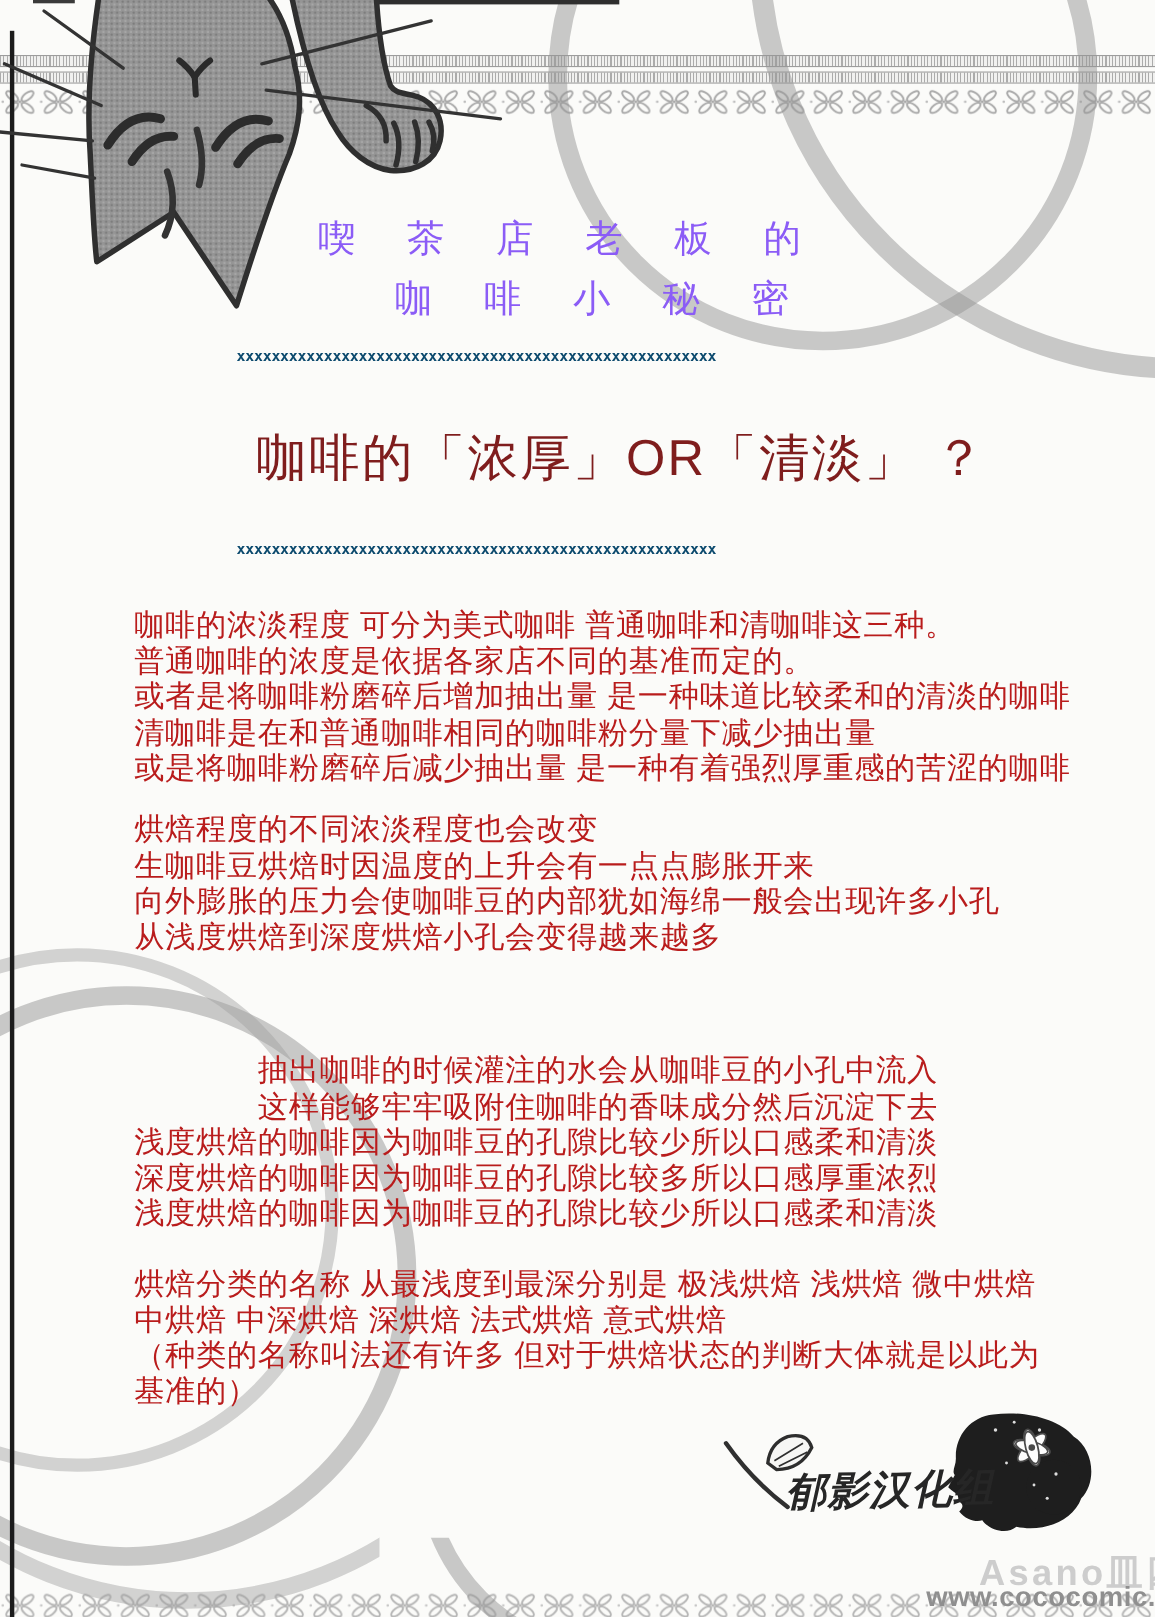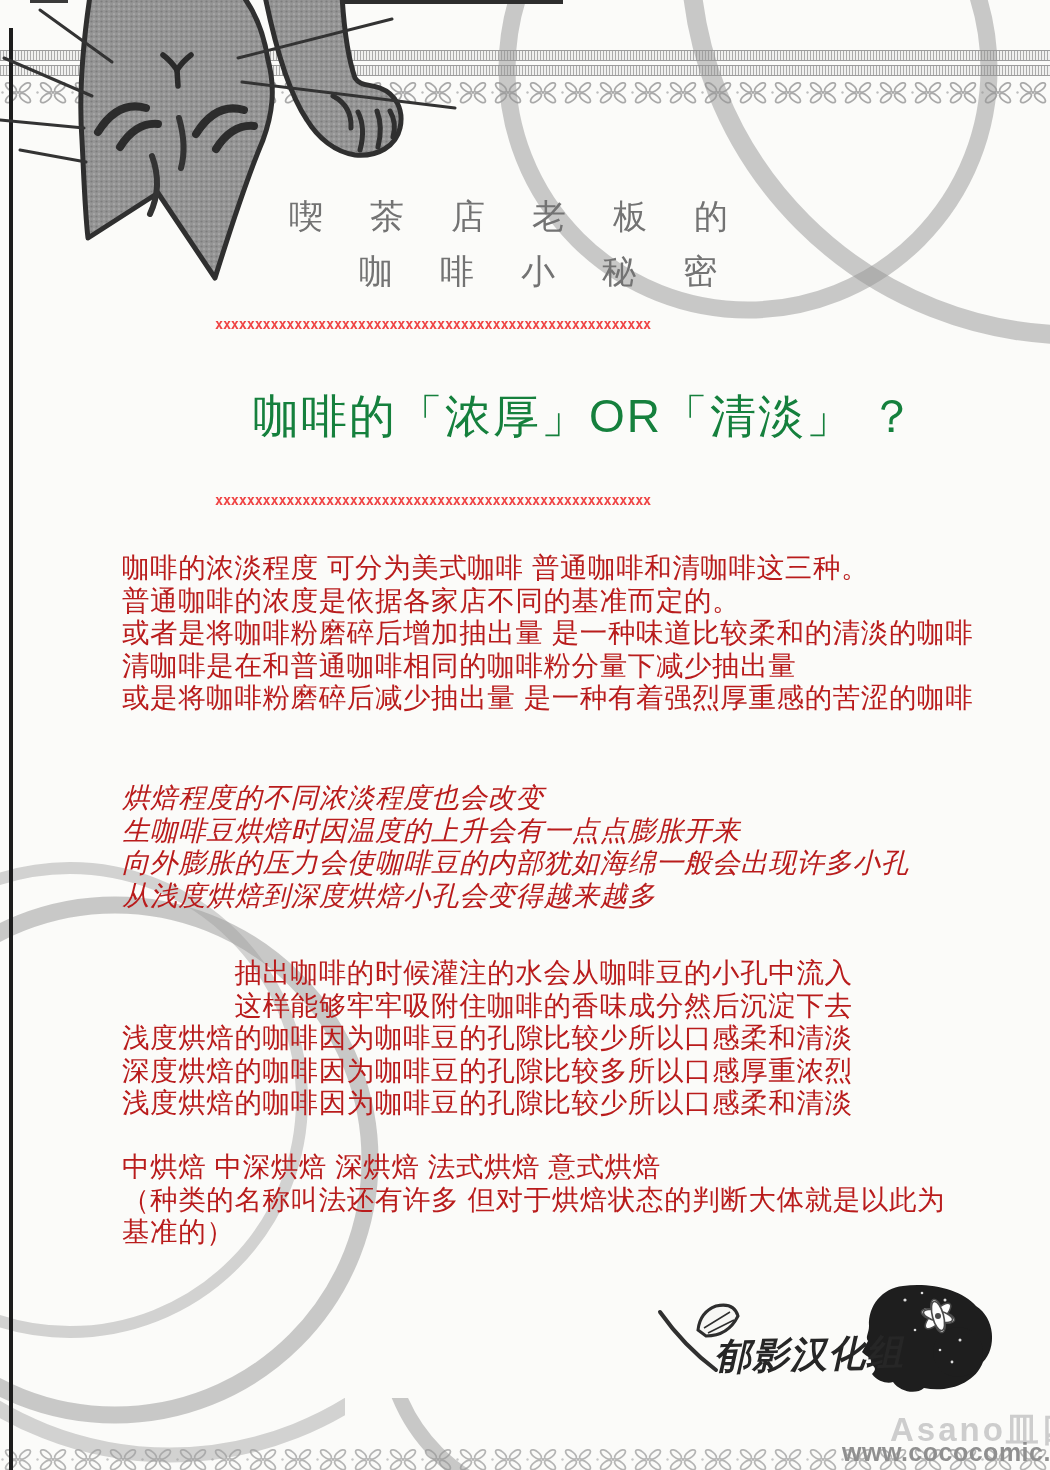--- a/index.html
+++ b/index.html
@@ -23,32 +23,32 @@
     background:repeating-linear-gradient(90deg, rgba(145,145,145,.75) 0 1px, rgba(210,210,210,.25) 1px 3px);
     border-top:1px solid #9d9d9d;border-bottom:1px solid #9d9d9d;}
   .tape1{top:50px;} .tape2{top:65px;}
   .lace-motifs{left:0;width:1050px;z-index:1;}
   .motifs-top{top:79px;height:27px;}
   .motifs-bottom{top:1446px;height:24px;opacity:.85;}
   
   .art{left:0;top:0;width:1050px;height:1470px;}
   .stains{z-index:2;} .overart{z-index:6;}
   
-  .header-line{letter-spacing:47px;font-size:34px;color:#737373;white-space:nowrap;z-index:4;font-weight:500;}
+  .header-line{letter-spacing:47px;font-size:34px;color:#8b5cf6;white-space:nowrap;z-index:4;font-weight:500;}
   .hl1{left:289px;top:194px;}
   .hl2{left:359px;top:249px;text-align:center;}
   .xrow{left:215px;font-family:"DejaVu Sans Mono","Liberation Mono",monospace;
-    font-size:13.5px;font-weight:bold;color:#ef4444;letter-spacing:-.2px;white-space:nowrap;z-index:4;}
+    font-size:13.5px;font-weight:bold;color:#0c4a6e;letter-spacing:-.2px;white-space:nowrap;z-index:4;}
   .xrow1{top:316px;} .xrow2{top:492px;}
-  .headline{left:233px;top:386px;font-size:46px;letter-spacing:2px;color:#15803d;
-    white-space:nowrap;z-index:4;font-weight:500;margin-left:20px;}
+  .headline{left:233px;top:386px;font-size:46px;letter-spacing:2px;color:#7f1d1d;
+    white-space:nowrap;z-index:4;font-weight:500;}
   
   .para{left:122px;font-size:27.5px;line-height:32.5px;letter-spacing:.6px;
     color:#b91c1c;white-space:nowrap;z-index:4;}
-  .p1{top:552px;} .p2{top:782px;font-style:italic;} .p3{top:957px;text-align:right;} .p4{top:1151px;}
+  .p1{top:552px;} .p2{top:738px;} .p3{top:957px;text-align:right;} .p4{top:1151px;}
   
   .logo-text{left:714px;top:1330px;font-family:"Liberation Serif","DejaVu Serif",serif;
     font-size:37px;font-weight:bold;font-style:italic;color:#262626;letter-spacing:1px;
     transform:rotate(-1.5deg);z-index:7;white-space:nowrap;}
   
   .faint-text{left:890px;top:1408px;font-size:33px;font-weight:bold;color:var(--faint_gray);
     letter-spacing:3px;z-index:7;white-space:nowrap;}
   .watermark{left:842px;top:1438px;font-size:25px;font-weight:600;color:var(--watermark_gray);
     letter-spacing:.5px;z-index:8;white-space:nowrap;}
 </style>
@@ -126,20 +126,21 @@
     <div>从浅度烘焙到深度烘焙小孔会变得越来越多</div>
   </div>
 <div class="abs para p3">
     <div>抽出咖啡的时候灌注的水会从咖啡豆的小孔中流入</div>
     <div>这样能够牢牢吸附住咖啡的香味成分然后沉淀下去</div>
     <div>浅度烘焙的咖啡因为咖啡豆的孔隙比较少所以口感柔和清淡</div>
     <div>深度烘焙的咖啡因为咖啡豆的孔隙比较多所以口感厚重浓烈</div>
     <div>浅度烘焙的咖啡因为咖啡豆的孔隙比较少所以口感柔和清淡</div>
   </div>
 <div class="abs para p4">
+    <div>烘焙分类的名称 从最浅度到最深分别是 极浅烘焙 浅烘焙 微中烘焙</div>
     <div>中烘焙 中深烘焙 深烘焙 法式烘焙 意式烘焙</div>
     <div>（种类的名称叫法还有许多 但对于烘焙状态的判断大体就是以此为</div>
     <div>基准的）</div>
   </div>
 
 <svg class="abs art overart" viewBox="0 0 1050 1470">
   <defs>
     <pattern id="ht" width="5" height="5" patternUnits="userSpaceOnUse">
       <rect width="5" height="5" fill="#959595"></rect>
       <circle cx="1.5" cy="1.5" r="1.1" fill="#7d7d7d"></circle>

